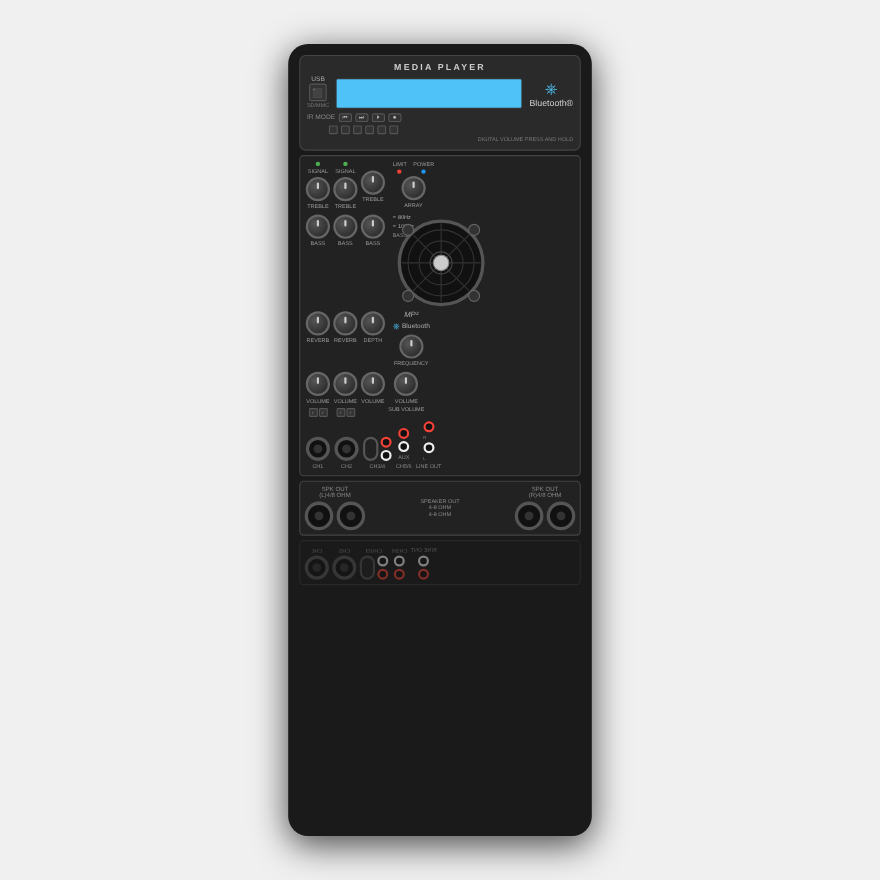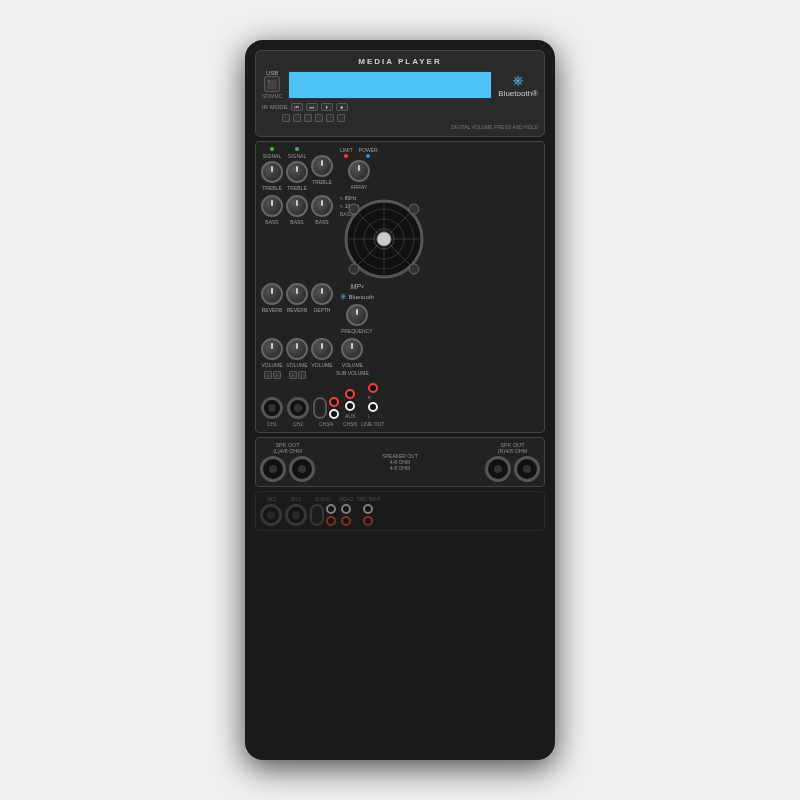--- a/index.html
+++ b/index.html
@@ -6,21 +6,21 @@
     body {
       width: 800px;
       height: 800px;
       background: #f0f0f0;
       display: flex;
       align-items: center;
       justify-content: center;
       font-family: Arial, sans-serif;
     }
     .device {
-      width: 310px;
+      width: 276px;
       height: 720px;
       background: #1a1a1a;
       border-radius: 18px;
       position: relative;
       padding: 10px;
       box-shadow: 0 8px 32px rgba(0,0,0,0.7);
     }
     
     .media-player-section {
       background: #2a2a2a;

